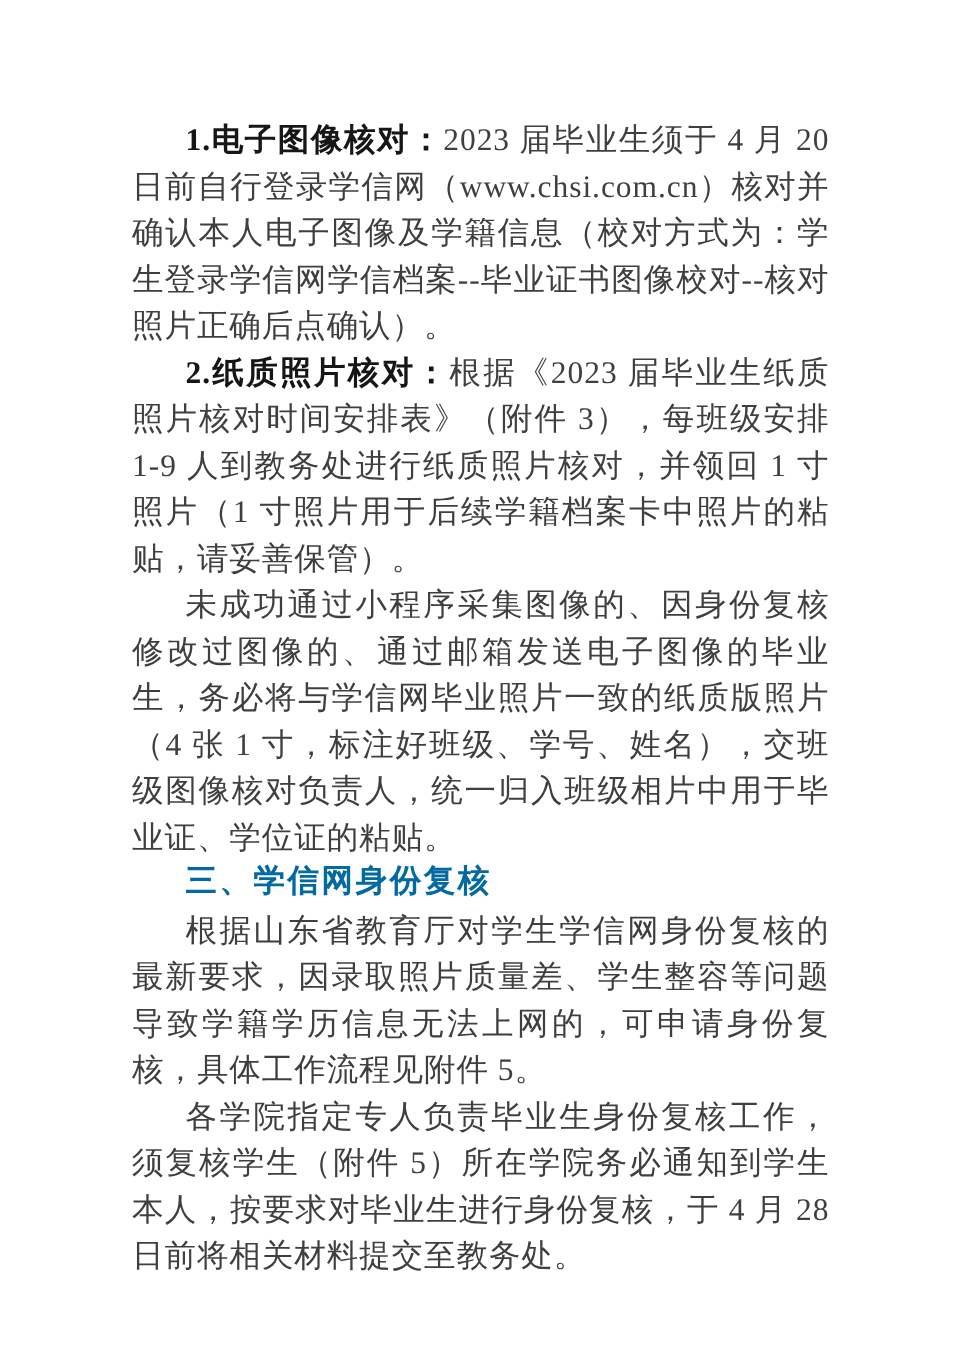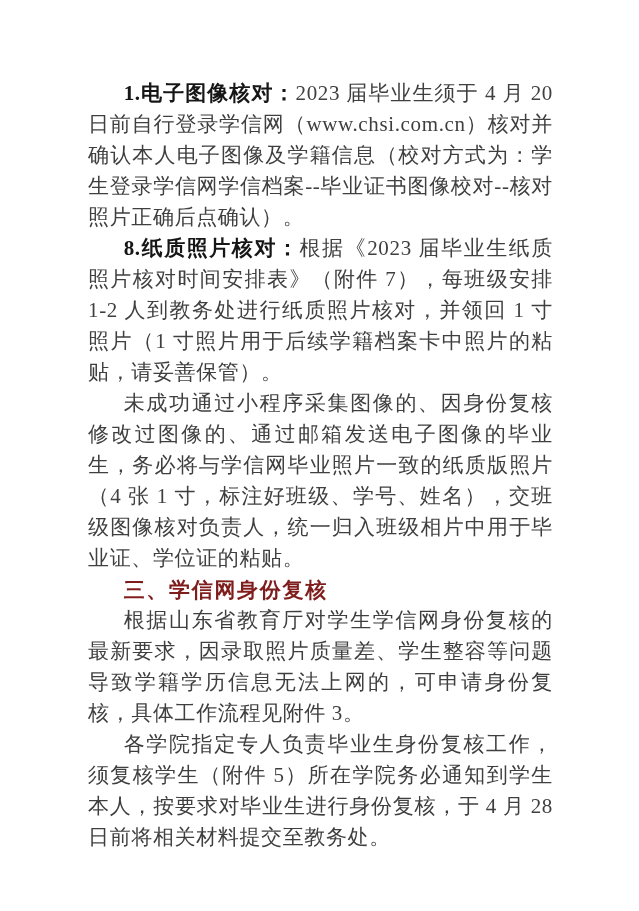--- a/index.html
+++ b/index.html
@@ -29,51 +29,51 @@
   .doc-body p {
     margin: 0;
     padding: 0;
     text-indent: 1.7em;
   }
   .doc-body p b {
     color: #161616;
     font-weight: bold;
   }
   .doc-body p.heading {
-    color: #7f1d1d;
+    color: #0369a1;
     font-weight: bold;
-    font-family: Liberation Sans, sans-serif;
+    font-family: Liberation Mono, monospace;
     letter-spacing: 0.08em;
   }
 </style>
 </head>
 <body>
 
 <div class="doc-page">
   <div class="doc-body">
 
     <p>
       <b>1.电子图像核对：</b><span>2023 届毕业生须于 4 月 20 日前自行登录学信网（www.chsi.com.cn）核对并确认本人电子图像及学籍信息（校对方式为：学生登录学信网学信档案--毕业证书图像校对--核对照片正确后点确认）。</span>
     </p>
 
 
     <p>
-      <b>8.纸质照片核对：</b><span>根据《2023 届毕业生纸质照片核对时间安排表》（附件 7），每班级安排 1-2 人到教务处进行纸质照片核对，并领回 1 寸照片（1 寸照片用于后续学籍档案卡中照片的粘贴，请妥善保管）。</span>
+      <b>2.纸质照片核对：</b><span>根据《2023 届毕业生纸质照片核对时间安排表》（附件 3），每班级安排 1-9 人到教务处进行纸质照片核对，并领回 1 寸照片（1 寸照片用于后续学籍档案卡中照片的粘贴，请妥善保管）。</span>
     </p>
 
     <p>
       <span>未成功通过小程序采集图像的、因身份复核修改过图像的、通过邮箱发送电子图像的毕业生，务必将与学信网毕业照片一致的纸质版照片（4 张 1 寸，标注好班级、学号、姓名），交班级图像核对负责人，统一归入班级相片中用于毕业证、学位证的粘贴。</span>
     </p>
 
     <p class="heading">
       <span>三、学信网身份复核</span>
     </p>
 
     <p>
-      <span>根据山东省教育厅对学生学信网身份复核的最新要求，因录取照片质量差、学生整容等问题导致学籍学历信息无法上网的，可申请身份复核，具体工作流程见附件 3。</span>
+      <span>根据山东省教育厅对学生学信网身份复核的最新要求，因录取照片质量差、学生整容等问题导致学籍学历信息无法上网的，可申请身份复核，具体工作流程见附件 5。</span>
     </p>
 
     <p>
       <span>各学院指定专人负责毕业生身份复核工作，须复核学生（附件 5）所在学院务必通知到学生本人，按要求对毕业生进行身份复核，于 4 月 28 日前将相关材料提交至教务处。</span>
     </p>
 
   </div>
 </div>
 
 </body></html>

